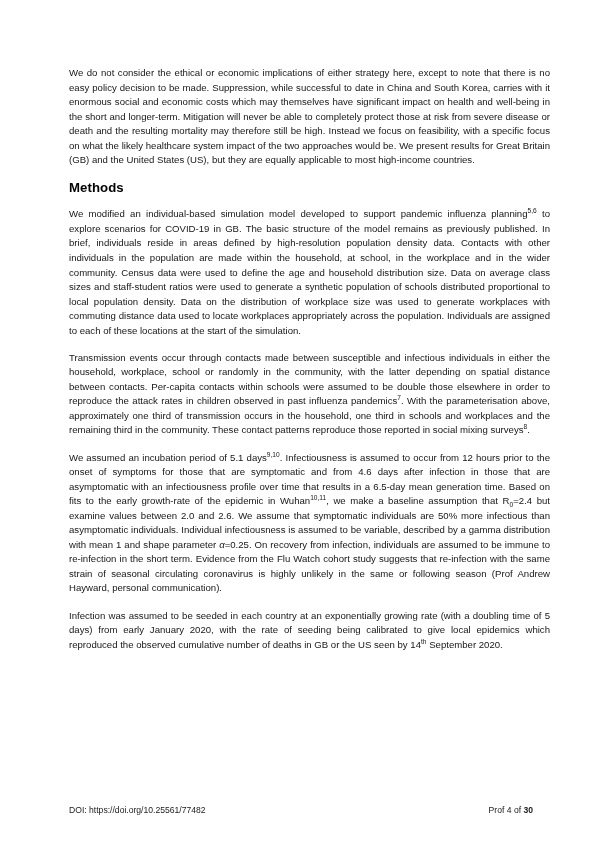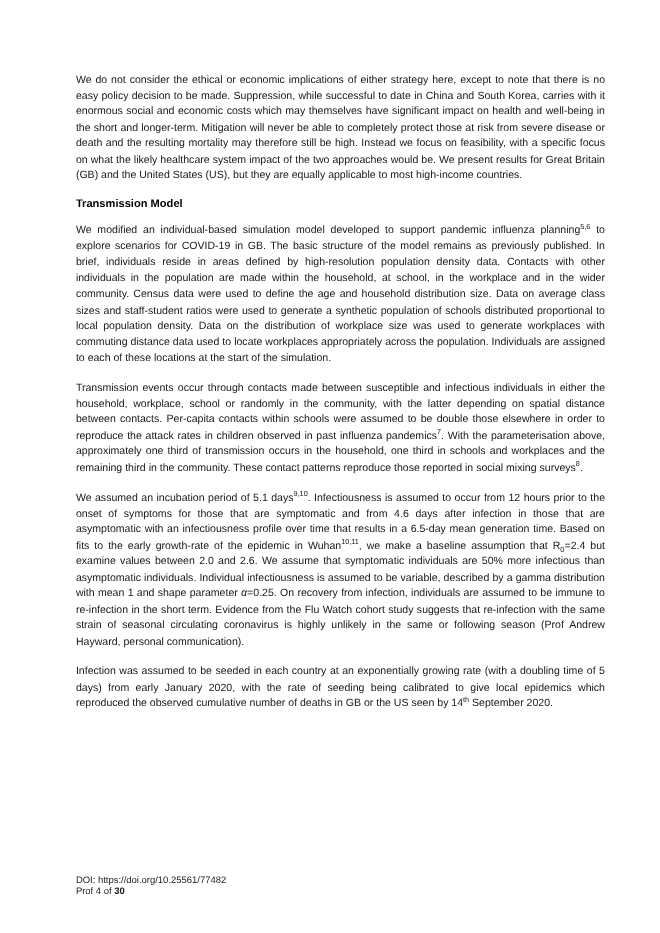--- a/index.html
+++ b/index.html
@@ -86,38 +86,37 @@
   .footer {
     position: absolute;
     left: 69px;
     right: 67px;
     bottom: 33px;
     display: flex;
     justify-content: space-between;
     align-items: baseline;
     font-size: 8.6px;
     color: #1a1a1a;
-    flex-direction: column;
   }
   .footer .doi { white-space: nowrap; }
   .footer .pageno { white-space: nowrap; }
   .footer .pageno b { font-weight: bold; }
 </style>
 </head>
 <body>
 
 <div class="page">
 
 
   <div class="body-block">
 
     <p class="para"><span>We do not consider the ethical or economic implications of either strategy here, except to note that there is no easy policy decision to be made. Suppression, while successful to date in China and South Korea, carries with it enormous social and economic costs which may themselves have significant impact on health and well-being in the short and longer-term. Mitigation will never be able to completely protect those at risk from severe disease or death and the resulting mortality may therefore still be high. Instead we focus on feasibility, with a specific focus on what the likely healthcare system impact of the two approaches would be. We present results for Great Britain (GB) and the United States (US), but they are equally applicable to most high-income countries.</span></p>
 
+    <h2 class="heading">Methods</h2>
 
-    <h3 class="subheading">Transmission Model</h3>
 
     <p class="para"><span>We modified an individual-based simulation model developed to support pandemic influenza planning</span><sup>5,6</sup><span> to explore scenarios for COVID-19 in GB. The basic structure of the model remains as previously published. In brief, individuals reside in areas defined by high-resolution population density data. Contacts with other individuals in the population are made within the household, at school, in the workplace and in the wider community. Census data were used to define the age and household distribution size. Data on average class sizes and staff-student ratios were used to generate a synthetic population of schools distributed proportional to local population density. Data on the distribution of workplace size was used to generate workplaces with commuting distance data used to locate workplaces appropriately across the population. Individuals are assigned to each of these locations at the start of the simulation.</span></p>
 
     <p class="para"><span>Transmission events occur through contacts made between susceptible and infectious individuals in either the household, workplace, school or randomly in the community, with the latter depending on spatial distance between contacts. Per-capita contacts within schools were assumed to be double those elsewhere in order to reproduce the attack rates in children observed in past influenza pandemics</span><sup>7</sup><span>. With the parameterisation above, approximately one third of transmission occurs in the household, one third in schools and workplaces and the remaining third in the community. These contact patterns reproduce those reported in social mixing surveys</span><sup>8</sup><span>.</span></p>
 
     <p class="para"><span>We assumed an incubation period of 5.1 days</span><sup>9,10</sup><span>. Infectiousness is assumed to occur from 12 hours prior to the onset of symptoms for those that are symptomatic and from 4.6 days after infection in those that are asymptomatic with an infectiousness profile over time that results in a 6.5-day mean generation time. Based on fits to the early growth-rate of the epidemic in Wuhan</span><sup>10,11</sup><span>, we make a baseline assumption that R</span><sub>0</sub><span>=2.4 but examine values between 2.0 and 2.6. We assume that symptomatic individuals are 50% more infectious than asymptomatic individuals. Individual infectiousness is assumed to be variable, described by a gamma distribution with mean 1 and shape parameter </span><span class="ital">α</span><span>=0.25. On recovery from infection, individuals are assumed to be immune to re-infection in the short term. Evidence from the Flu Watch cohort study suggests that re-infection with the same strain of seasonal circulating coronavirus is highly unlikely in the same or following season (Prof Andrew Hayward, personal communication).</span></p>
 
     <p class="para"><span>Infection was assumed to be seeded in each country at an exponentially growing rate (with a doubling time of 5 days) from early January 2020, with the rate of seeding being calibrated to give local epidemics which reproduced the observed cumulative number of deaths in GB or the US seen by 14</span><sup>th</sup><span> September 2020.</span></p>
 
   </div>

